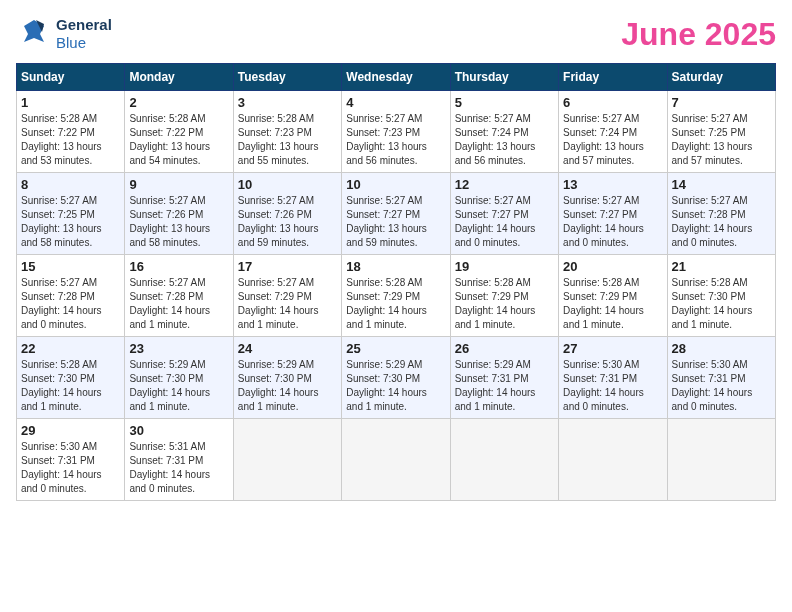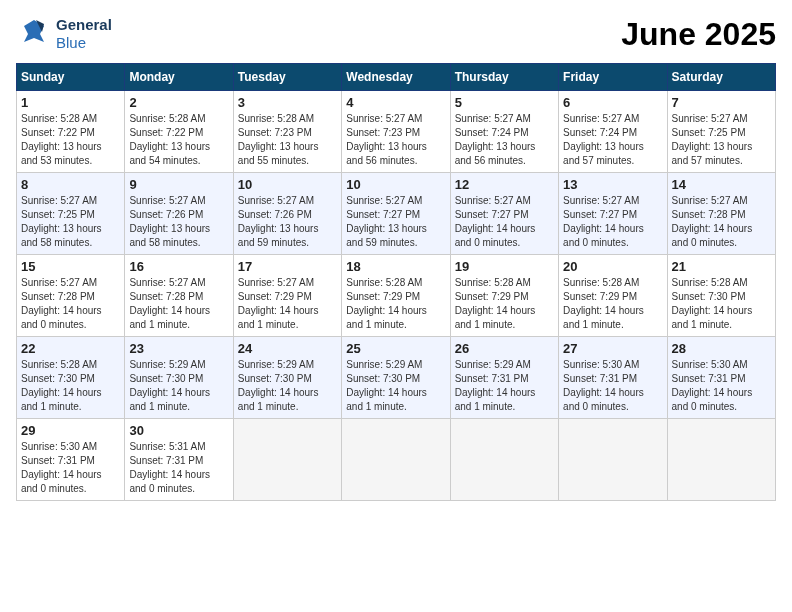--- a/index.html
+++ b/index.html
@@ -20,21 +20,21 @@
       display: flex;
       align-items: center;
       gap: 4px;
     }
     .title-block {
       text-align: right;
     }
     .month-title {
       font-size: 32px;
       font-weight: bold;
-      color: #000000;
+      color: #ec4899;
     }
     .location {
       font-size: 14px;
       color: #333;
     }
     .calendar {
       width: 100%;
       border-collapse: collapse;
       font-size: 10.5px;
     }

